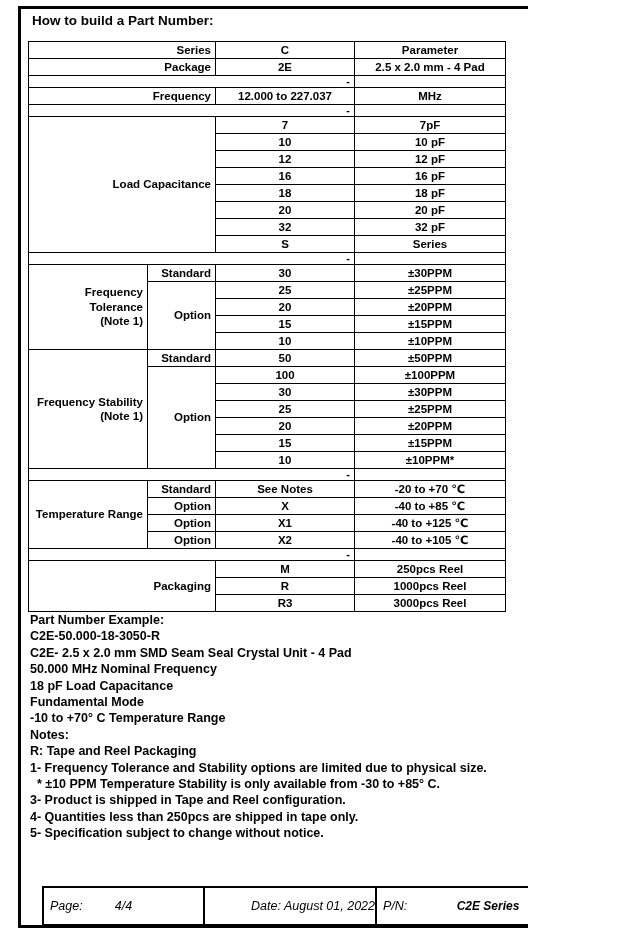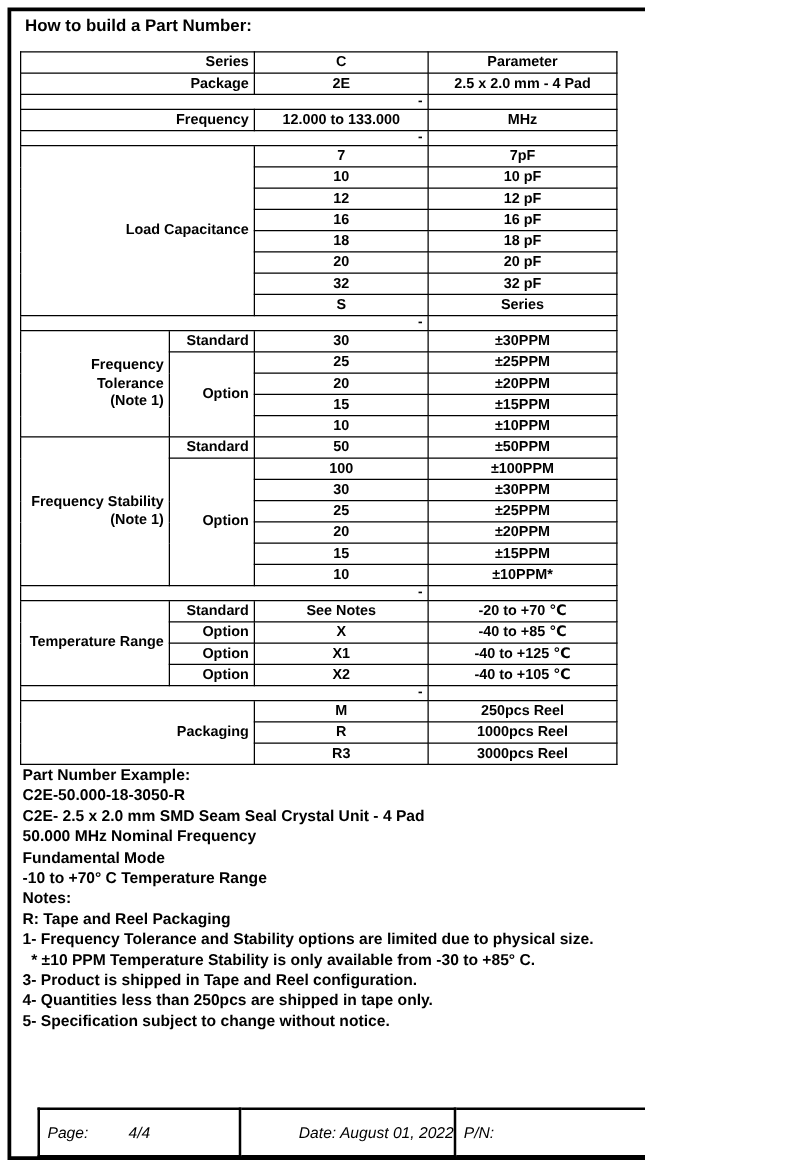--- a/index.html
+++ b/index.html
@@ -1,17 +1,17 @@
 <!DOCTYPE html>
 <html><head>
 <meta charset="utf-8">
 <style>
   html,body{margin:0;padding:0;background:#fff;}
   .page{position:relative;width:516px;height:936px;background:#ffffff;
-        font-family:"Liberation Sans","DejaVu Sans",sans-serif;color:#000;overflow:hidden;}
+        font-family:"Liberation Sans","DejaVu Sans",sans-serif;color:#000;overflow:hidden;margin-left:12px;}
   .frame{position:absolute;left:6px;top:6px;width:624px;height:922px;
          border:3px solid #000;box-sizing:border-box;pointer-events:none;}
   .title{position:absolute;left:20px;top:13px;font-size:13.5px;font-weight:bold;}
 
   table.pn{position:absolute;left:16px;top:41px;width:477px;
            border-collapse:collapse;table-layout:fixed;}
   table.pn td{border:1.5px solid #000;font-size:11.5px;font-weight:bold;
               text-align:center;vertical-align:middle;padding:0;line-height:1.25;
               white-space:pre-line;overflow:hidden;}
   table.pn td.al-r{text-align:right;padding-right:4px;}
@@ -21,21 +21,21 @@
 
   .textblock{position:absolute;left:18px;top:612px;width:606px;}
   .tline{font-size:12.5px;font-weight:bold;line-height:16.4px;white-space:pre-wrap;}
 
   table.footer{position:absolute;left:30px;top:886px;width:610px;height:40px;
                border-collapse:collapse;table-layout:fixed;font-style:italic;}
   table.footer td{border:2px solid #000;font-size:12.5px;vertical-align:middle;
                   padding:0;position:relative;height:36px;}
   td.f-page{text-align:center;}
   td.f-date{text-align:right;padding-left:6px;}
-  td.f-pn{text-align:right;}
+  td.f-pn{text-align:center;}
   .f-label{position:absolute;left:6px;top:50%;transform:translateY(-50%);font-weight:normal;}
   .pn-value{font-size:12px;font-weight:bold;}
 </style>
 </head>
 <body>
 
 <div class="page">
   <div class="frame"></div>
 
   <div class="title">How to build a Part Number:</div>
@@ -57,21 +57,21 @@
           <td colspan="2" class="al-r">Package</td>
           <td>2E</td>
           <td>2.5 x 2.0 mm - 4 Pad</td>
         </tr>
         <tr class="dash">
           <td colspan="3" class="al-r">-</td>
           <td></td>
         </tr>
         <tr class="data">
           <td colspan="2" class="al-r">Frequency</td>
-          <td>12.000 to 133.000</td>
+          <td>12.000 to 227.037</td>
           <td>MHz</td>
         </tr>
         <tr class="dash">
           <td colspan="3" class="al-r">-</td>
           <td></td>
         </tr>
         <tr class="data">
           <td colspan="2" rowspan="8" class="al-r">Load Capacitance</td>
           <td>7</td>
           <td>7pF</td>
@@ -208,20 +208,21 @@
           <td>3000pcs Reel</td>
         </tr>
       </tbody>
   </table>
 
   <div class="textblock">
     <div class="tline">Part Number Example:</div>
     <div class="tline">C2E-50.000-18-3050-R</div>
     <div class="tline">C2E- 2.5 x 2.0 mm SMD Seam Seal Crystal Unit - 4 Pad</div>
     <div class="tline">50.000 MHz Nominal Frequency</div>
+    <div class="tline">18 pF Load Capacitance</div>
     <div class="tline">Fundamental Mode</div>
     <div class="tline">-10 to +70° C Temperature Range</div>
     <div class="tline">Notes:</div>
     <div class="tline">R: Tape and Reel Packaging</div>
     <div class="tline">1- Frequency Tolerance and Stability options are limited due to physical size.</div>
     <div class="tline">  * ±10 PPM Temperature Stability is only available from -30 to +85° C.</div>
     <div class="tline">3- Product is shipped in Tape and Reel configuration.</div>
     <div class="tline">4- Quantities less than 250pcs are shipped in tape only.</div>
     <div class="tline">5- Specification subject to change without notice.</div>
   </div>

